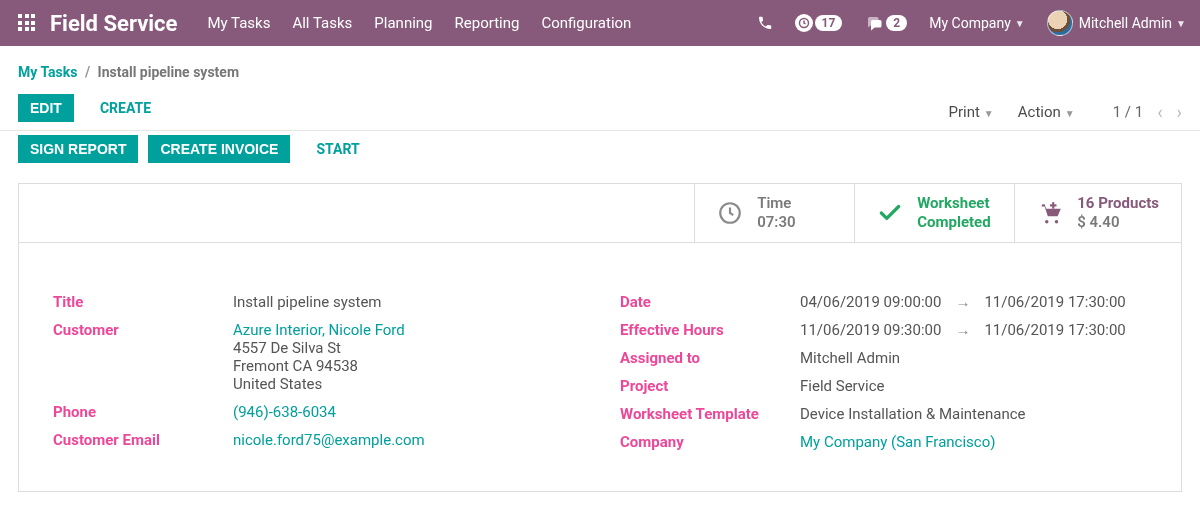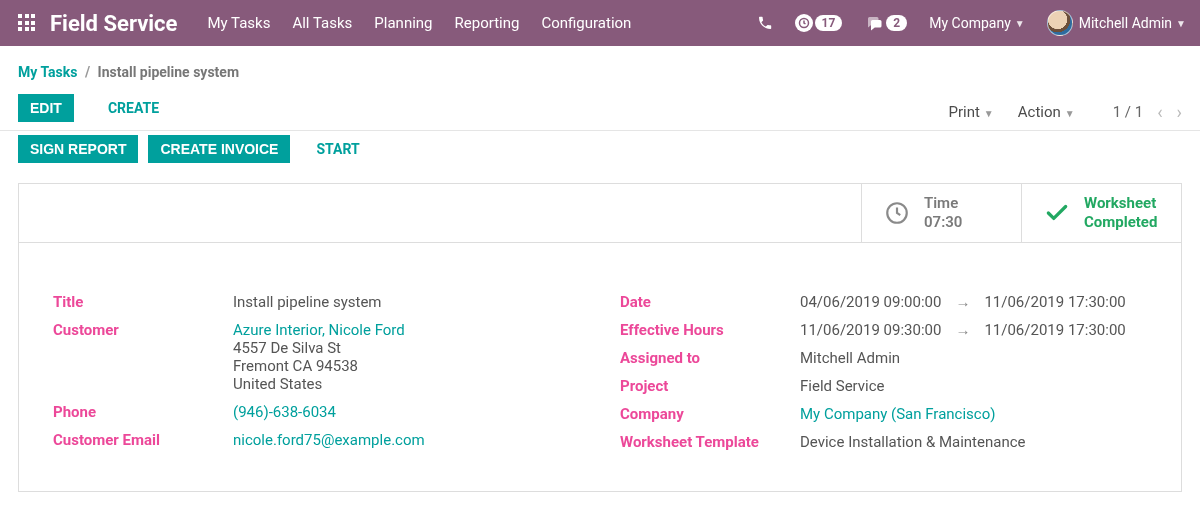--- a/index.html
+++ b/index.html
@@ -70,21 +70,21 @@
   .breadcrumb .bc-current { color:#777; }
 
   .mid-actions { font-size:15px; color:var(--body-text); display:flex; gap:24px;}
   .mid-actions .drop { cursor:pointer; }
   .mid-actions .caret { font-size:10px; color:#999; margin-left:4px;}
 
   .pager { display:flex; align-items:center; gap:14px; color:#666; font-size:15px;}
   .pager .arrow { font-size:18px; color:#bbb; cursor:pointer; user-select:none;}
 
   .button-row {
-    display:flex; align-items:flex-start; gap:30px; padding: 0 18px 14px 18px;
+    display:flex; align-items:flex-start; gap:22px; padding: 0 18px 14px 18px;
   }
   .btn {
     display:inline-flex; align-items:center; justify-content:center;
     font-weight:700; padding:6px 12px; font-size:14px; border:none; cursor:pointer;
   }
   .btn-teal { background:var(--teal); color:#fff; }
   .btn-link-teal { background:transparent; color:var(--teal); font-weight:700; padding:6px 4px; cursor:pointer;}
 
   
   .action-bar {
@@ -247,20 +247,35 @@
         <span class="ico">
           <svg width="26" height="26" viewBox="0 0 24 24" fill="none" stroke="#22a862" stroke-width="3" stroke-linecap="round" stroke-linejoin="round">
               <path d="M4 12l5 5L20 6"></path>
             </svg>
         </span>
         <span class="lines">
           <span>Worksheet</span>
           <span>Completed</span>
         </span>
       </div>
+      <div class="stat products">
+        <span class="ico">
+          <svg width="26" height="26" viewBox="0 0 24 24" fill="#875a7b">
+              <path d="M7 4h-2l-1 2h3l3 9h9l3-7H8.5"></path>
+              <circle cx="9" cy="20" r="1.6"></circle>
+              <circle cx="18" cy="20" r="1.6"></circle>
+              <rect x="14" y="2" width="2" height="6" fill="#875a7b"></rect>
+              <rect x="12" y="4" width="6" height="2" fill="#875a7b"></rect>
+            </svg>
+        </span>
+        <span class="lines">
+          <span class="l1">16 Products</span>
+          <span class="l2">$ 4.40</span>
+        </span>
+      </div>
     </div>
 
     <div class="form-body">
       <div class="col">
         <div class="frow">
           <div class="flabel">Title</div>
           <div class="fval">Install pipeline system</div>
         </div>
         <div class="frow">
           <div class="flabel">Customer</div>
@@ -300,24 +315,24 @@
         </div>
         <div class="frow">
           <div class="flabel">Assigned to</div>
           <div class="fval">Mitchell Admin</div>
         </div>
         <div class="frow">
           <div class="flabel">Project</div>
           <div class="fval">Field Service</div>
         </div>
         <div class="frow">
+          <div class="flabel">Worksheet Template</div>
+          <div class="fval">Device Installation &amp; Maintenance</div>
+        </div>
+        <div class="frow">
           <div class="flabel">Company</div>
           <div class="fval link">My Company (San Francisco)</div>
         </div>
-        <div class="frow">
-          <div class="flabel">Worksheet Template</div>
-          <div class="fval">Device Installation &amp; Maintenance</div>
-        </div>
       </div>
     </div>
 
   </div>
 </div>
 
 </body></html>

